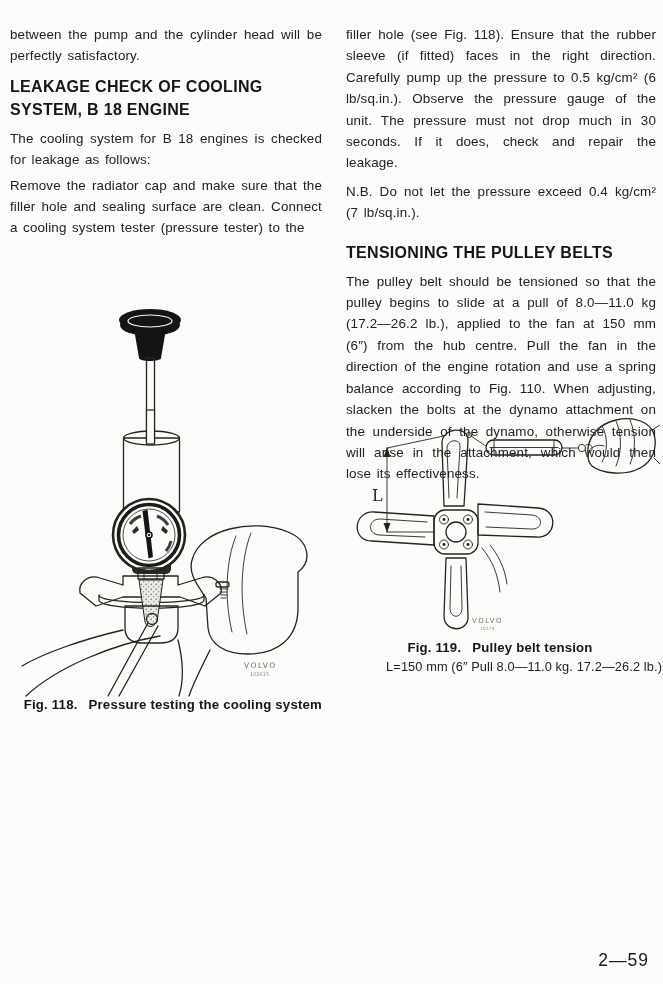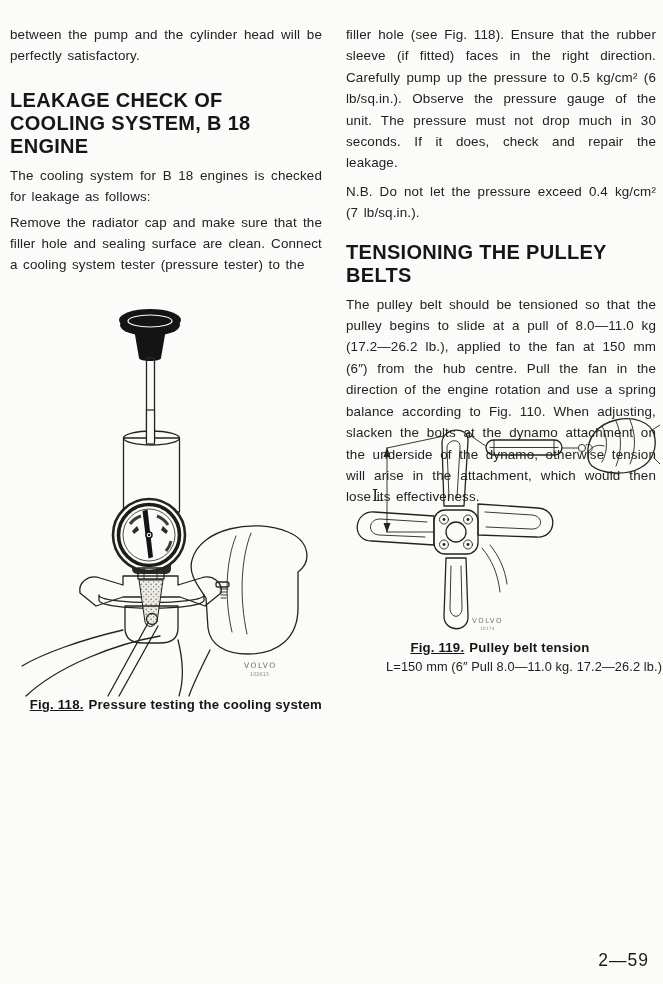--- a/index.html
+++ b/index.html
@@ -11,33 +11,33 @@
   .col { position:absolute; top:0; }
   .col-left  { left:10px;  width:312px; }
   .col-right { left:346px; width:310px; }
   p.body {
     font-size:13.4px; line-height:21.4px; text-align:justify;
     letter-spacing:0.15px; word-spacing:1.6px; margin:0; color:#222;
   }
   p.body.first { margin-top:24px; }
   p.body + p.body { margin-top:4px; }
   h2.heading {
-    font-size:20px; line-height:23px; font-weight:bold; letter-spacing:0.3px;
-    margin:22px 0 7px 0; color:#161616;
+    font-size:16px; line-height:23px; font-weight:bold; letter-spacing:0.3px;
+    margin:8px 0 7px 0; color:#161616;
   }
   figure { margin:0; padding:0; position:absolute; }
   .fig118 { left:20px;  top:298px; width:300px; height:400px; }
   .fig119 { left:340px; top:408px; width:320px; height:232px; }
   .caption {
     position:absolute; text-align:center; font-weight:bold;
     font-size:13.2px; color:#161616; letter-spacing:0.2px;
   }
   .caption-118 { left:10px;  width:312px; top:697px;text-align:right; }
   .caption-119 { left:340px; width:320px; top:640px; }
-  .caption .cap-label { margin-right:5px;text-decoration:underline; }
+  .caption .cap-label { margin-right:11px; }
   .subcaption {
     position:absolute; left:336px; width:326px; top:659px; text-align:right;
     font-size:12.8px; font-weight:normal; color:#222; letter-spacing:0.1px;
   }
   .page-number {
     position:absolute; right:14px; top:950px;
     font-size:17.5px; letter-spacing:1px; color:#1a1a1a;
   }
   svg { display:block; }
   .ink  { stroke:#24241f; fill:none; stroke-width:1.3; stroke-linecap:round; stroke-linejoin:round; }

